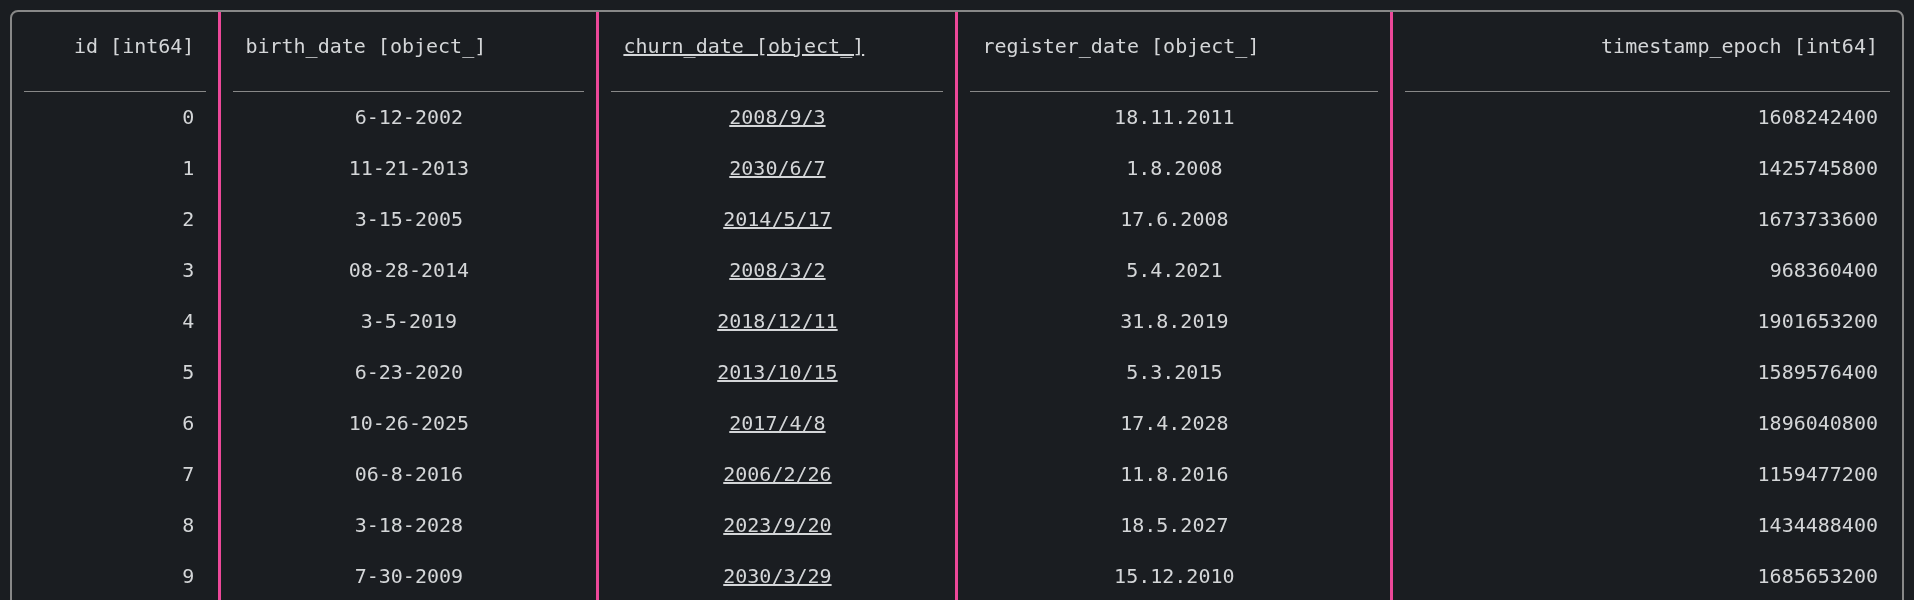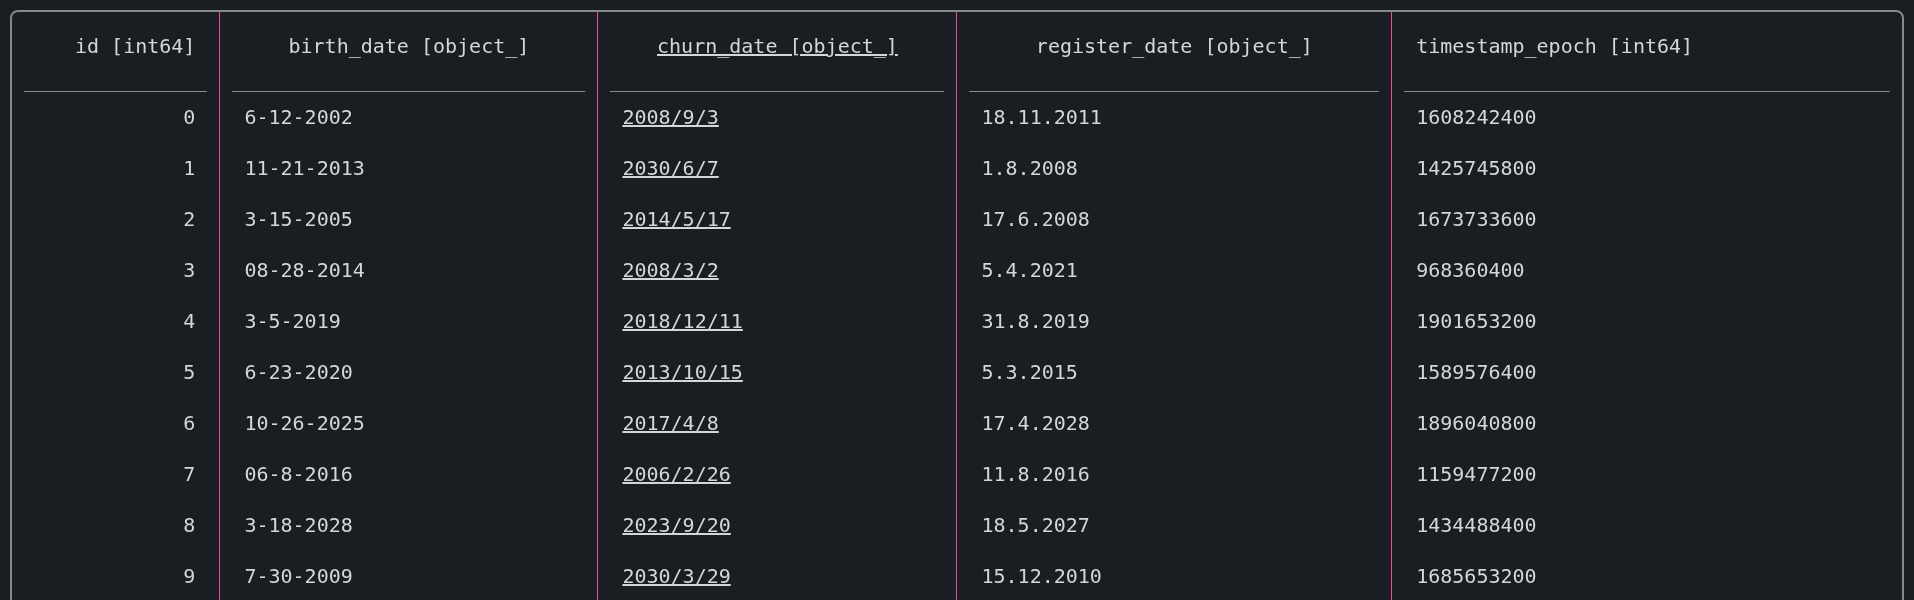--- a/index.html
+++ b/index.html
@@ -23,57 +23,57 @@
       overflow: hidden;
       width: 100%;
     }
     table {
       width: 100%;
       border-collapse: collapse;
       table-layout: fixed;
     }
     th, td {
       padding: 7px 24px;
-      text-align: left;
+      text-align: center;
       vertical-align: middle;
       line-height: 1.85;
       white-space: nowrap;
     }
     th {
       font-weight: normal;
       padding-top: 16px;
       padding-bottom: 16px;
-      text-align: center;
+      text-align: left;
     }
     .col-id {
       width: 11%;
       text-align: right;
     }
     .col-birth {
       width: 20%;
     }
     .col-churn {
       width: 19%;
       text-decoration: underline;
     }
     .col-register {
       width: 23%;
     }
     .col-timestamp {
       width: 27%;
-      text-align: left;
+      text-align: right;
     }
     td.col-id {
       text-align: right;
     }
     td.col-timestamp {
     }
     th:not(:last-child),
     td:not(:last-child) {
-      border-right: 1px solid #ec4899;
+      border-right: 3px solid #ec4899;
     }
     .divider-row td {
       padding: 0;
       height: 1px;
       line-height: 0;
     }
     .divider-row td::before {
       content: "";
       display: block;
       border-top: 1px solid #888;

